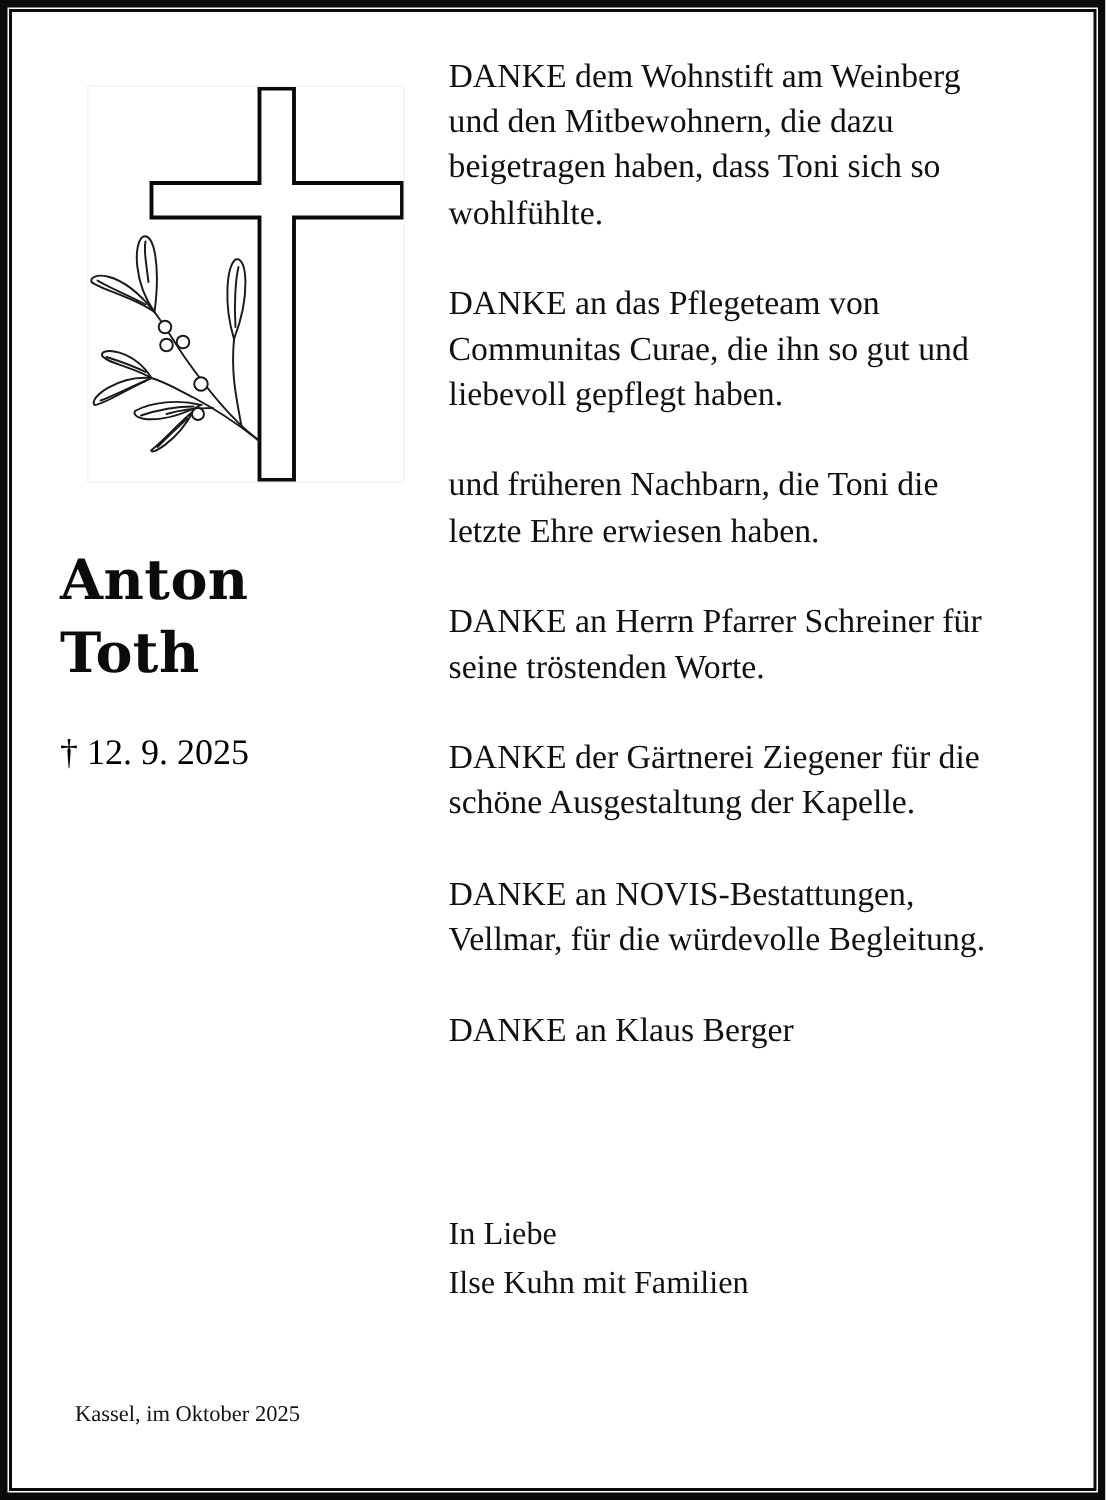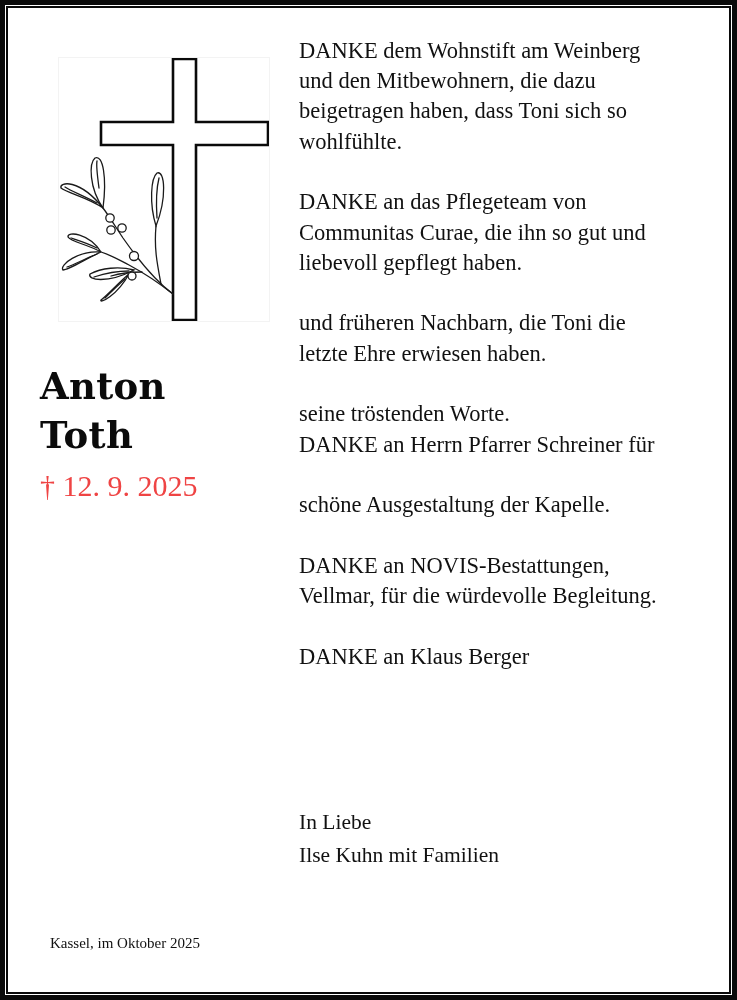--- a/index.html
+++ b/index.html
@@ -50,25 +50,25 @@
       font-family: "DejaVu Serif", "Liberation Serif", serif;
       font-weight: bold;
       font-size: 37px;
       line-height: 49px;
       letter-spacing: 0.3px;
       color: #0b0b0b;
       display: block;
     }
     .death-date {
       font-family: "Liberation Serif", "DejaVu Serif", serif;
-      font-size: 30px;
+      font-size: 24px;
       line-height: 30px;
-      margin-top: 11px;
+      margin-top: 27px;
       display: block;
-      color: #ef4444;
+      color: #000000;
     }
     .thanks-col {
       position: absolute;
       left: 299px;
       top: 36px;
       width: 420px;
       font-family: "Liberation Serif", "DejaVu Serif", serif;
       font-size: 22.5px;
       line-height: 30.2px;
       color: #111111;
@@ -160,24 +160,25 @@
   <p class="thanks-para">
     <span class="thanks-line">DANKE an das Pflegeteam von</span>
     <span class="thanks-line">Communitas Curae, die ihn so gut und</span>
     <span class="thanks-line">liebevoll gepflegt haben.</span>
   </p>
   <p class="thanks-para">
     <span class="thanks-line">und früheren Nachbarn, die Toni die</span>
     <span class="thanks-line">letzte Ehre erwiesen haben.</span>
   </p>
   <p class="thanks-para">
+    <span class="thanks-line">DANKE an Herrn Pfarrer Schreiner für</span>
     <span class="thanks-line">seine tröstenden Worte.</span>
-    <span class="thanks-line">DANKE an Herrn Pfarrer Schreiner für</span>
   </p>
   <p class="thanks-para">
+    <span class="thanks-line">DANKE der Gärtnerei Ziegener für die</span>
     <span class="thanks-line">schöne Ausgestaltung der Kapelle.</span>
   </p>
   <p class="thanks-para">
     <span class="thanks-line">DANKE an NOVIS-Bestattungen,</span>
     <span class="thanks-line">Vellmar, für die würdevolle Begleitung.</span>
   </p>
   <p class="thanks-para">
     <span class="thanks-line">DANKE an Klaus Berger</span>
   </p>
 </div>

